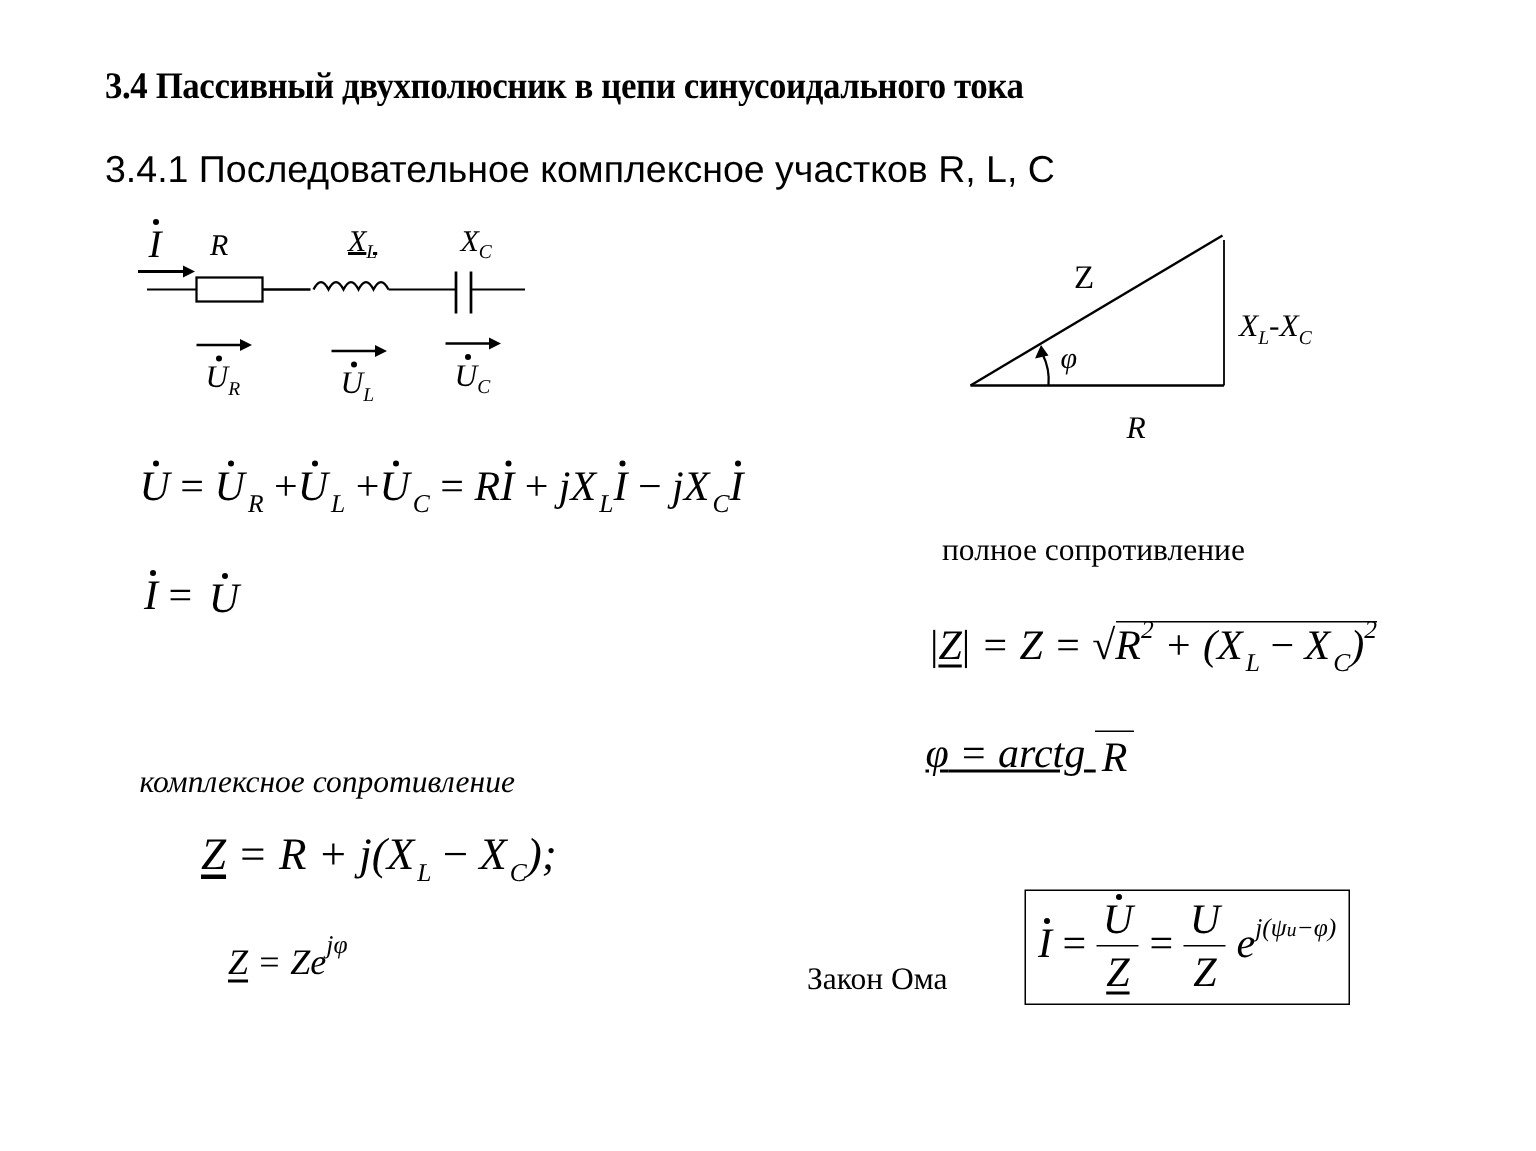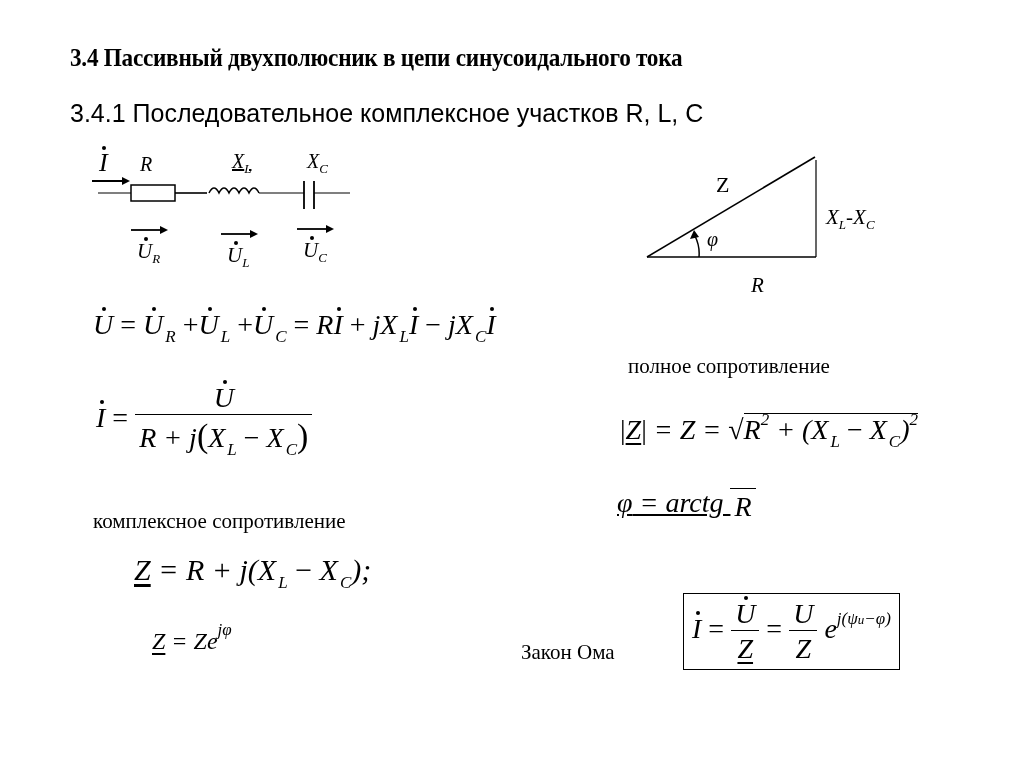--- a/index.html
+++ b/index.html
@@ -87,44 +87,43 @@
   <span class="up">+</span>
   <span>jX</span><span class="sub">L</span><span class="dot">I</span>
   <span class="up">−</span>
   <span>jX</span><span class="sub">C</span><span class="dot">I</span>
 </div>
 
 <div class="abs math" style="left:96px;top:382px;">
   <span class="dot">I</span> <span class="up">=</span>
   <span class="frac">
     <span class="num"><span class="dot">U</span></span>
-    <span class="den"><span>R + j</span><span class="up" style="font-size:34px">(</span><span>X</span><span class="sub">L</span><span class="up"> − </span><span>X</span><span class="sub">C</span><span class="up" style="font-size:34px">)</span></span>
   </span>
 </div>
 
-<div class="abs serif label-ru" style="left:93px;top:509px;">комплексное сопротивление</div>
+<div class="abs serif label-ru" style="left:93px;top:509px;font-style:italic;">комплексное сопротивление</div>
 <div class="abs math" style="left:134px;top:553px;font-size:30px;">
   <span class="ul">Z</span><span> = R + j(</span><span>X</span><span class="sub">L</span><span class="up"> − </span><span>X</span><span class="sub">C</span><span>);</span>
 </div>
 <div class="abs math" style="left:152px;top:620px;font-size:24px;">
   <span class="ul">Z</span><span> = Ze</span><span class="sup">jφ</span>
 </div>
 
 <div class="abs serif label-ru" style="left:628px;top:354px;">полное сопротивление</div>
 <div class="abs math" style="left:620px;top:410px;font-size:28px;">
   <span class="up">|</span><span class="ul">Z</span><span class="up">|</span><span> = Z = √</span><span style="border-top:1.5px solid #000;"><span>R</span><span class="sup">2</span><span> + (</span><span>X</span><span class="sub">L</span><span class="up"> − </span><span>X</span><span class="sub">C</span><span>)</span><span class="sup">2</span></span>
 </div>
 
 <div class="abs math" style="left:617px;top:487px;text-decoration:underline;">
   <span>φ</span><span> = arctg </span>
   <span class="frac">
     <span class="den"><span>R</span></span>
   </span>
 </div>
 
-<div class="abs serif label-ru" style="left:521px;top:640px;">Закон Ома</div>
+<div class="abs serif label-ru" style="left:538px;top:640px;">Закон Ома</div>
 <div class="abs math boxed" style="left:683px;top:593px;">
   <span class="dot">I</span><span class="up"> = </span>
   <span class="frac"><span class="num"><span class="dot">U</span></span><span class="den"><span class="ul">Z</span></span></span>
   <span class="up"> = </span>
   <span class="frac"><span class="num">U</span><span class="den">Z</span></span>
   <span>e</span><span class="sup"><span>j(ψ</span><span style="font-size:13px">u</span><span>−φ)</span></span>
 </div>
 
 </body></html>

